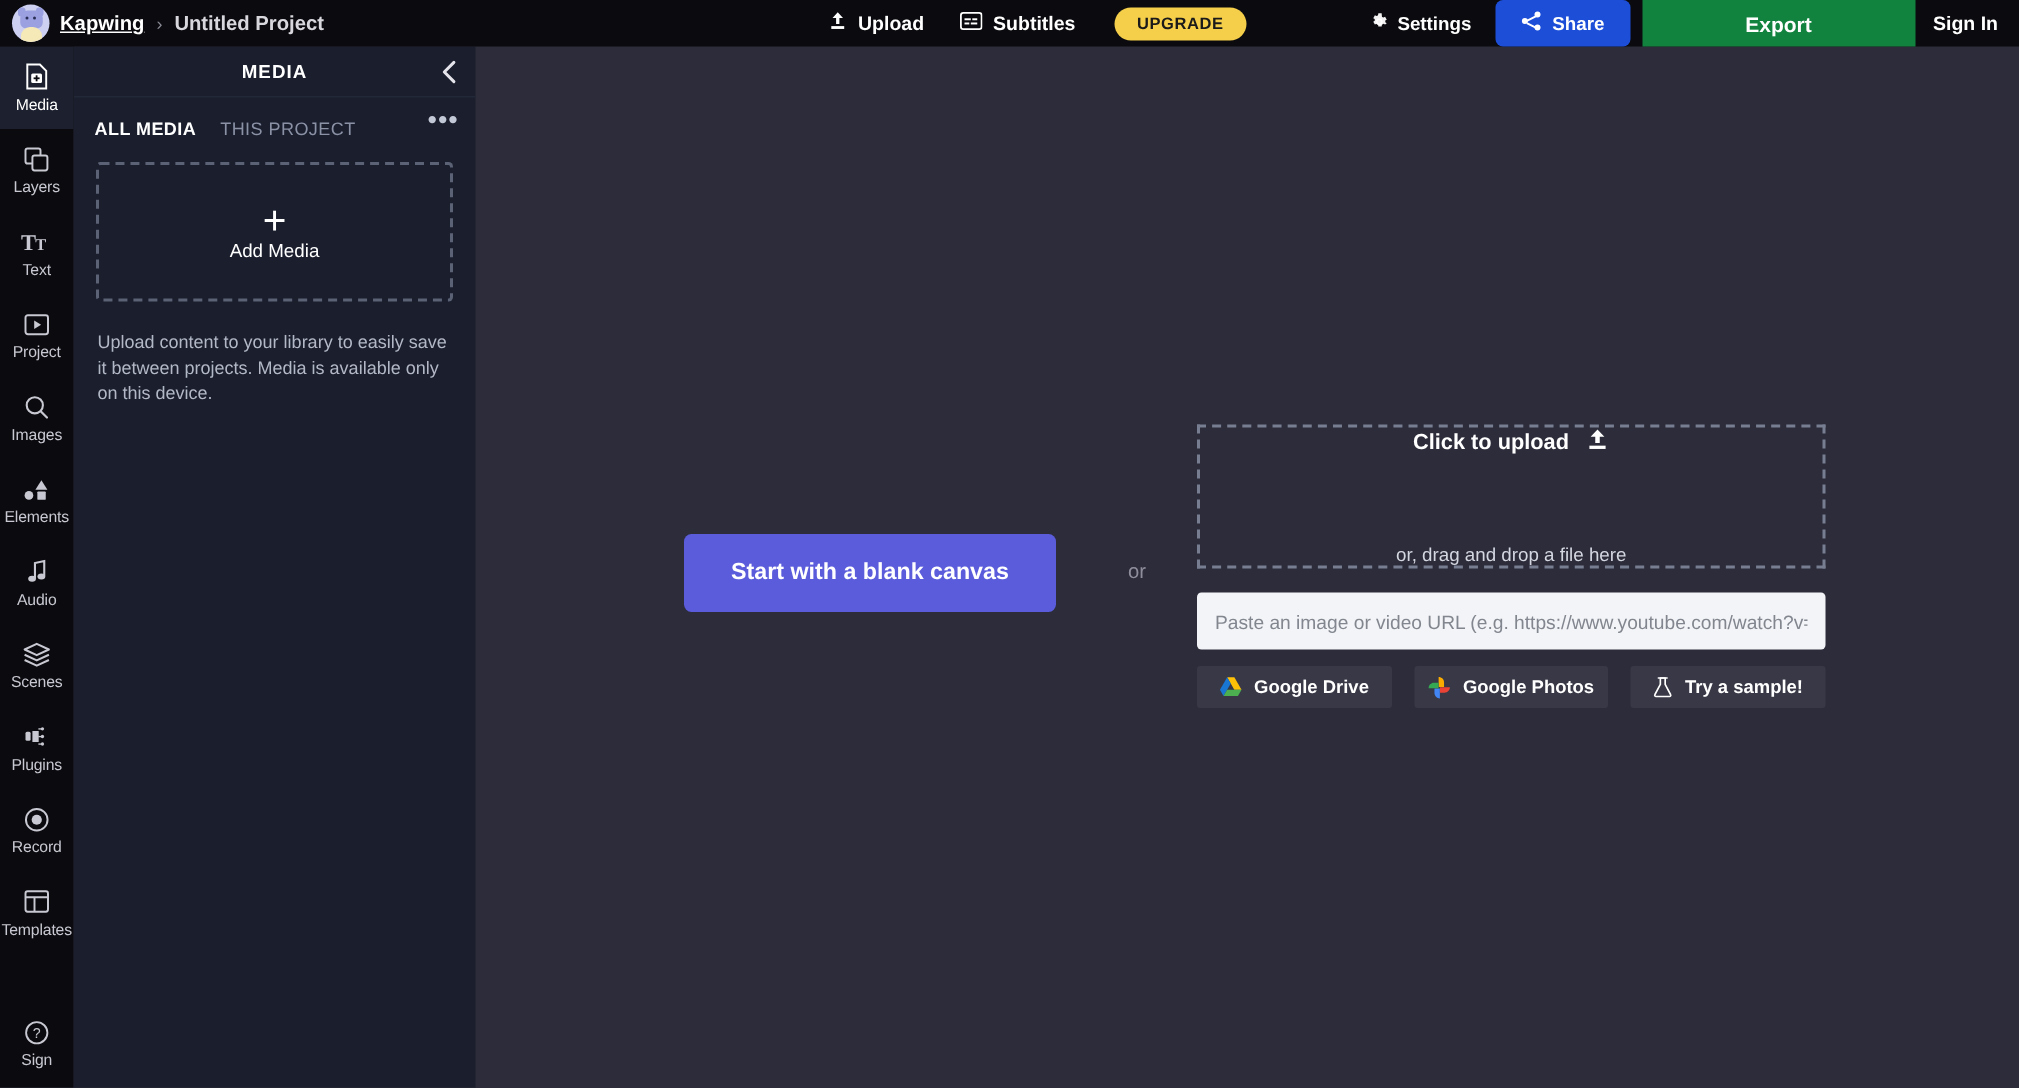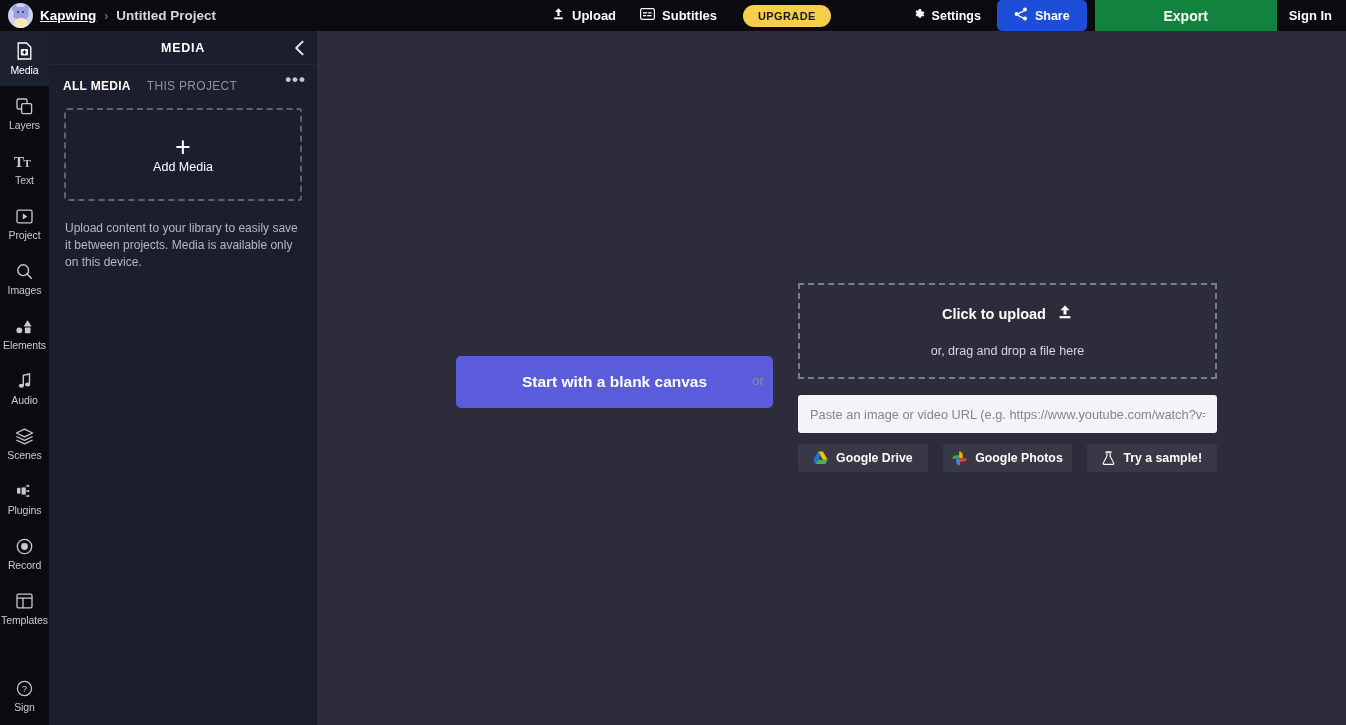--- a/index.html
+++ b/index.html
@@ -302,21 +302,21 @@
   #main {
     position: absolute;
     left: 317px; top: 31px;
     width: 1029px; height: 694px;
     background: #2c2c3a;
   }
 
   #start-btn {
     position: absolute;
     left: 139px; top: 325px;
-    width: 317px; height: 52px;
+    width: 248px; height: 52px;
     background: #5a5cdb;
     color: #ffffff;
     font-size: 15.5px;
     font-weight: bold;
     border: none;
     border-radius: 5px;
     cursor: pointer;
     font-family: "Liberation Sans", sans-serif;
   }
 
@@ -328,21 +328,21 @@
   }
 
   #dropzone {
     position: absolute;
     left: 481px; top: 252px;
     width: 419px; height: 96px;
     border: 2px dashed #787e92;
     display: flex;
     flex-direction: column;
     align-items: center;
-    justify-content: center;
+    justify-content: space-between;
     gap: 21px;
     cursor: pointer;
   }
   #dz-line1 {
     display: flex;
     align-items: center;
     gap: 11px;
     color: #ffffff;
     font-size: 14.5px;
     font-weight: bold;

